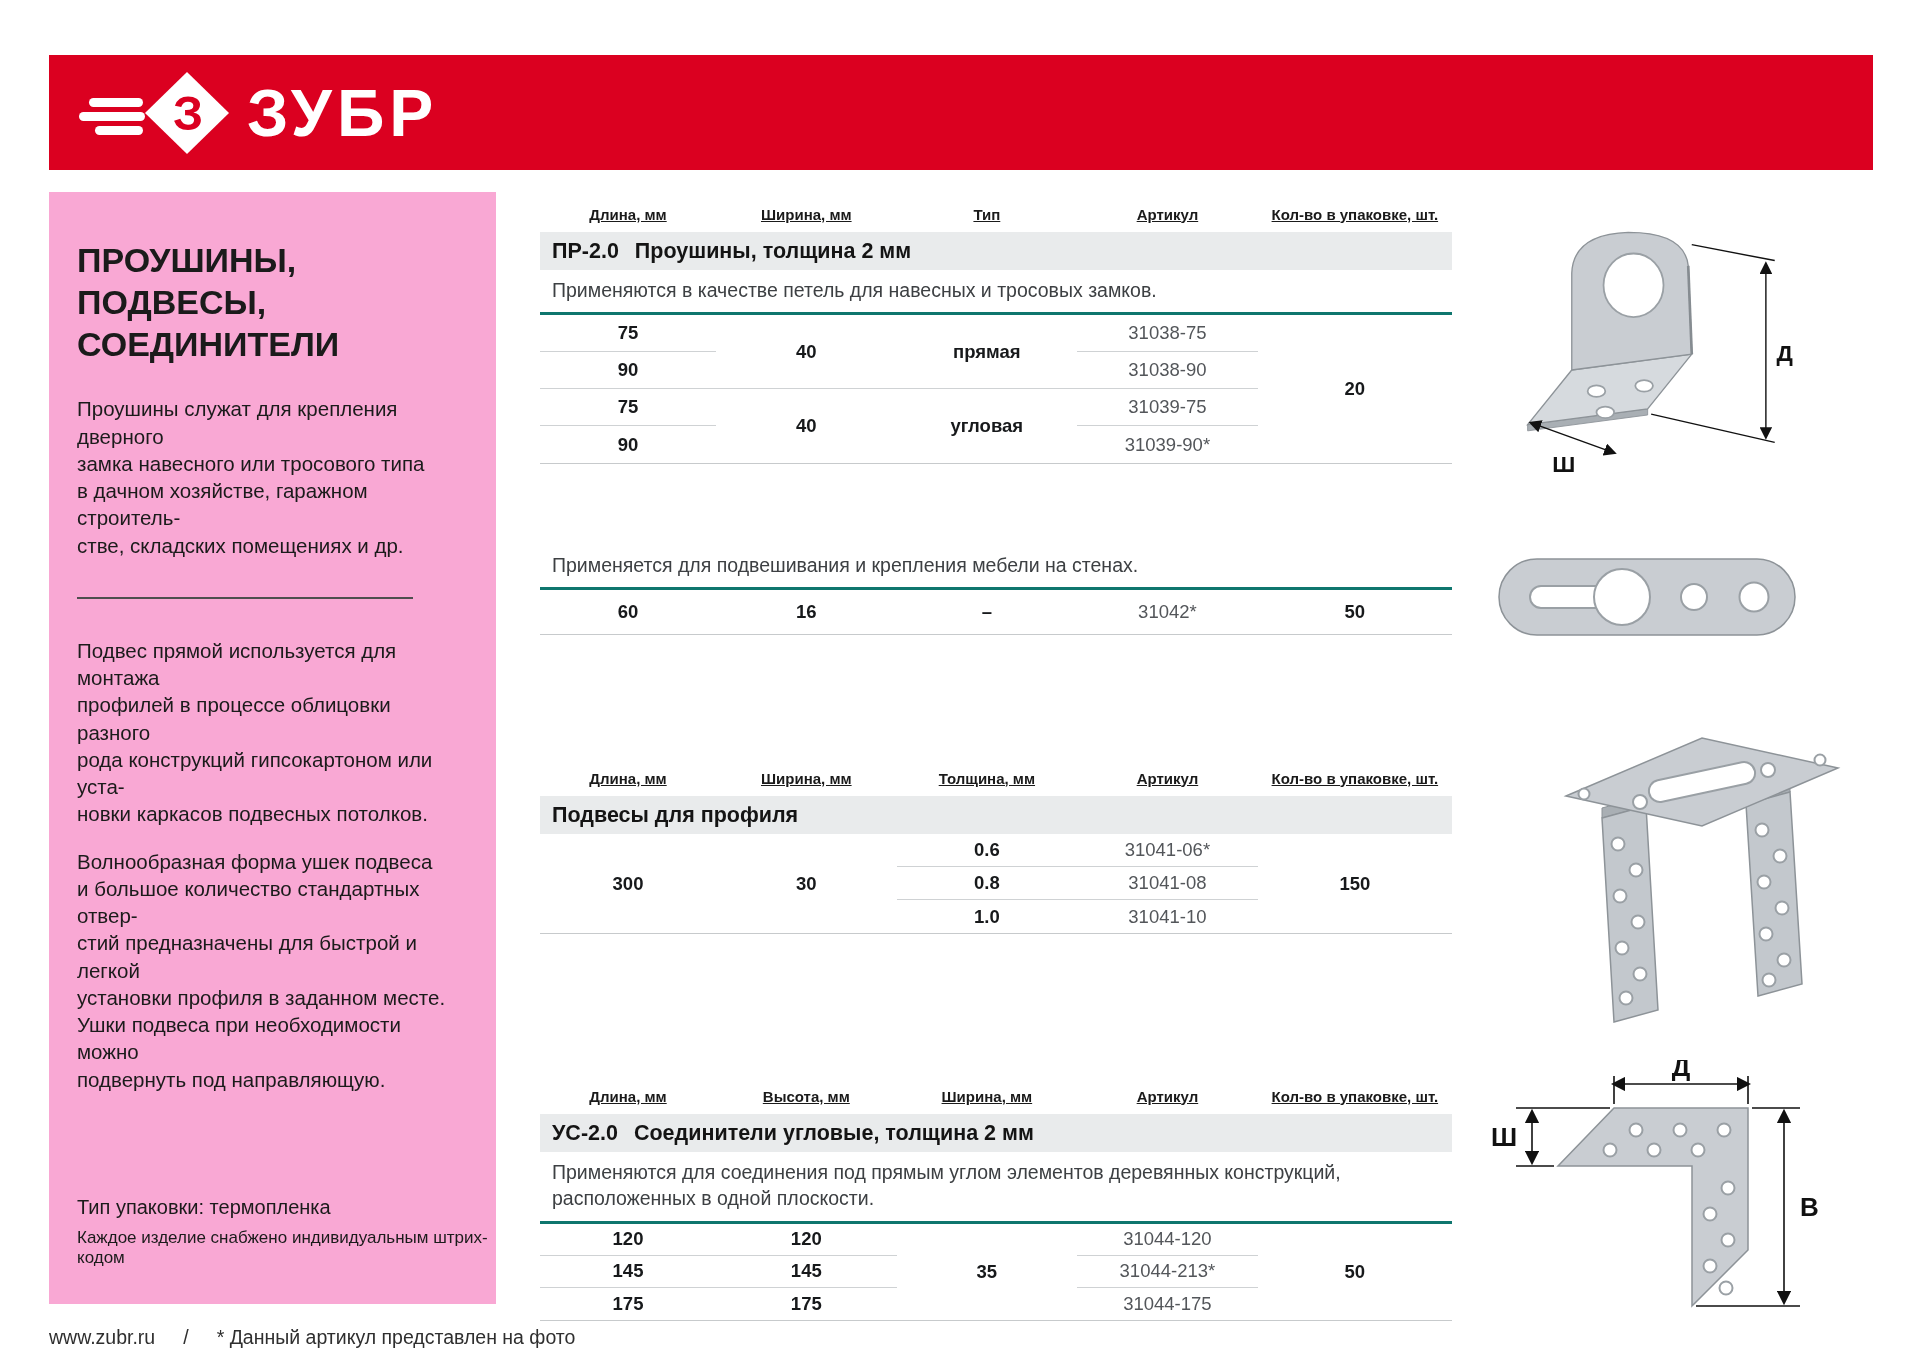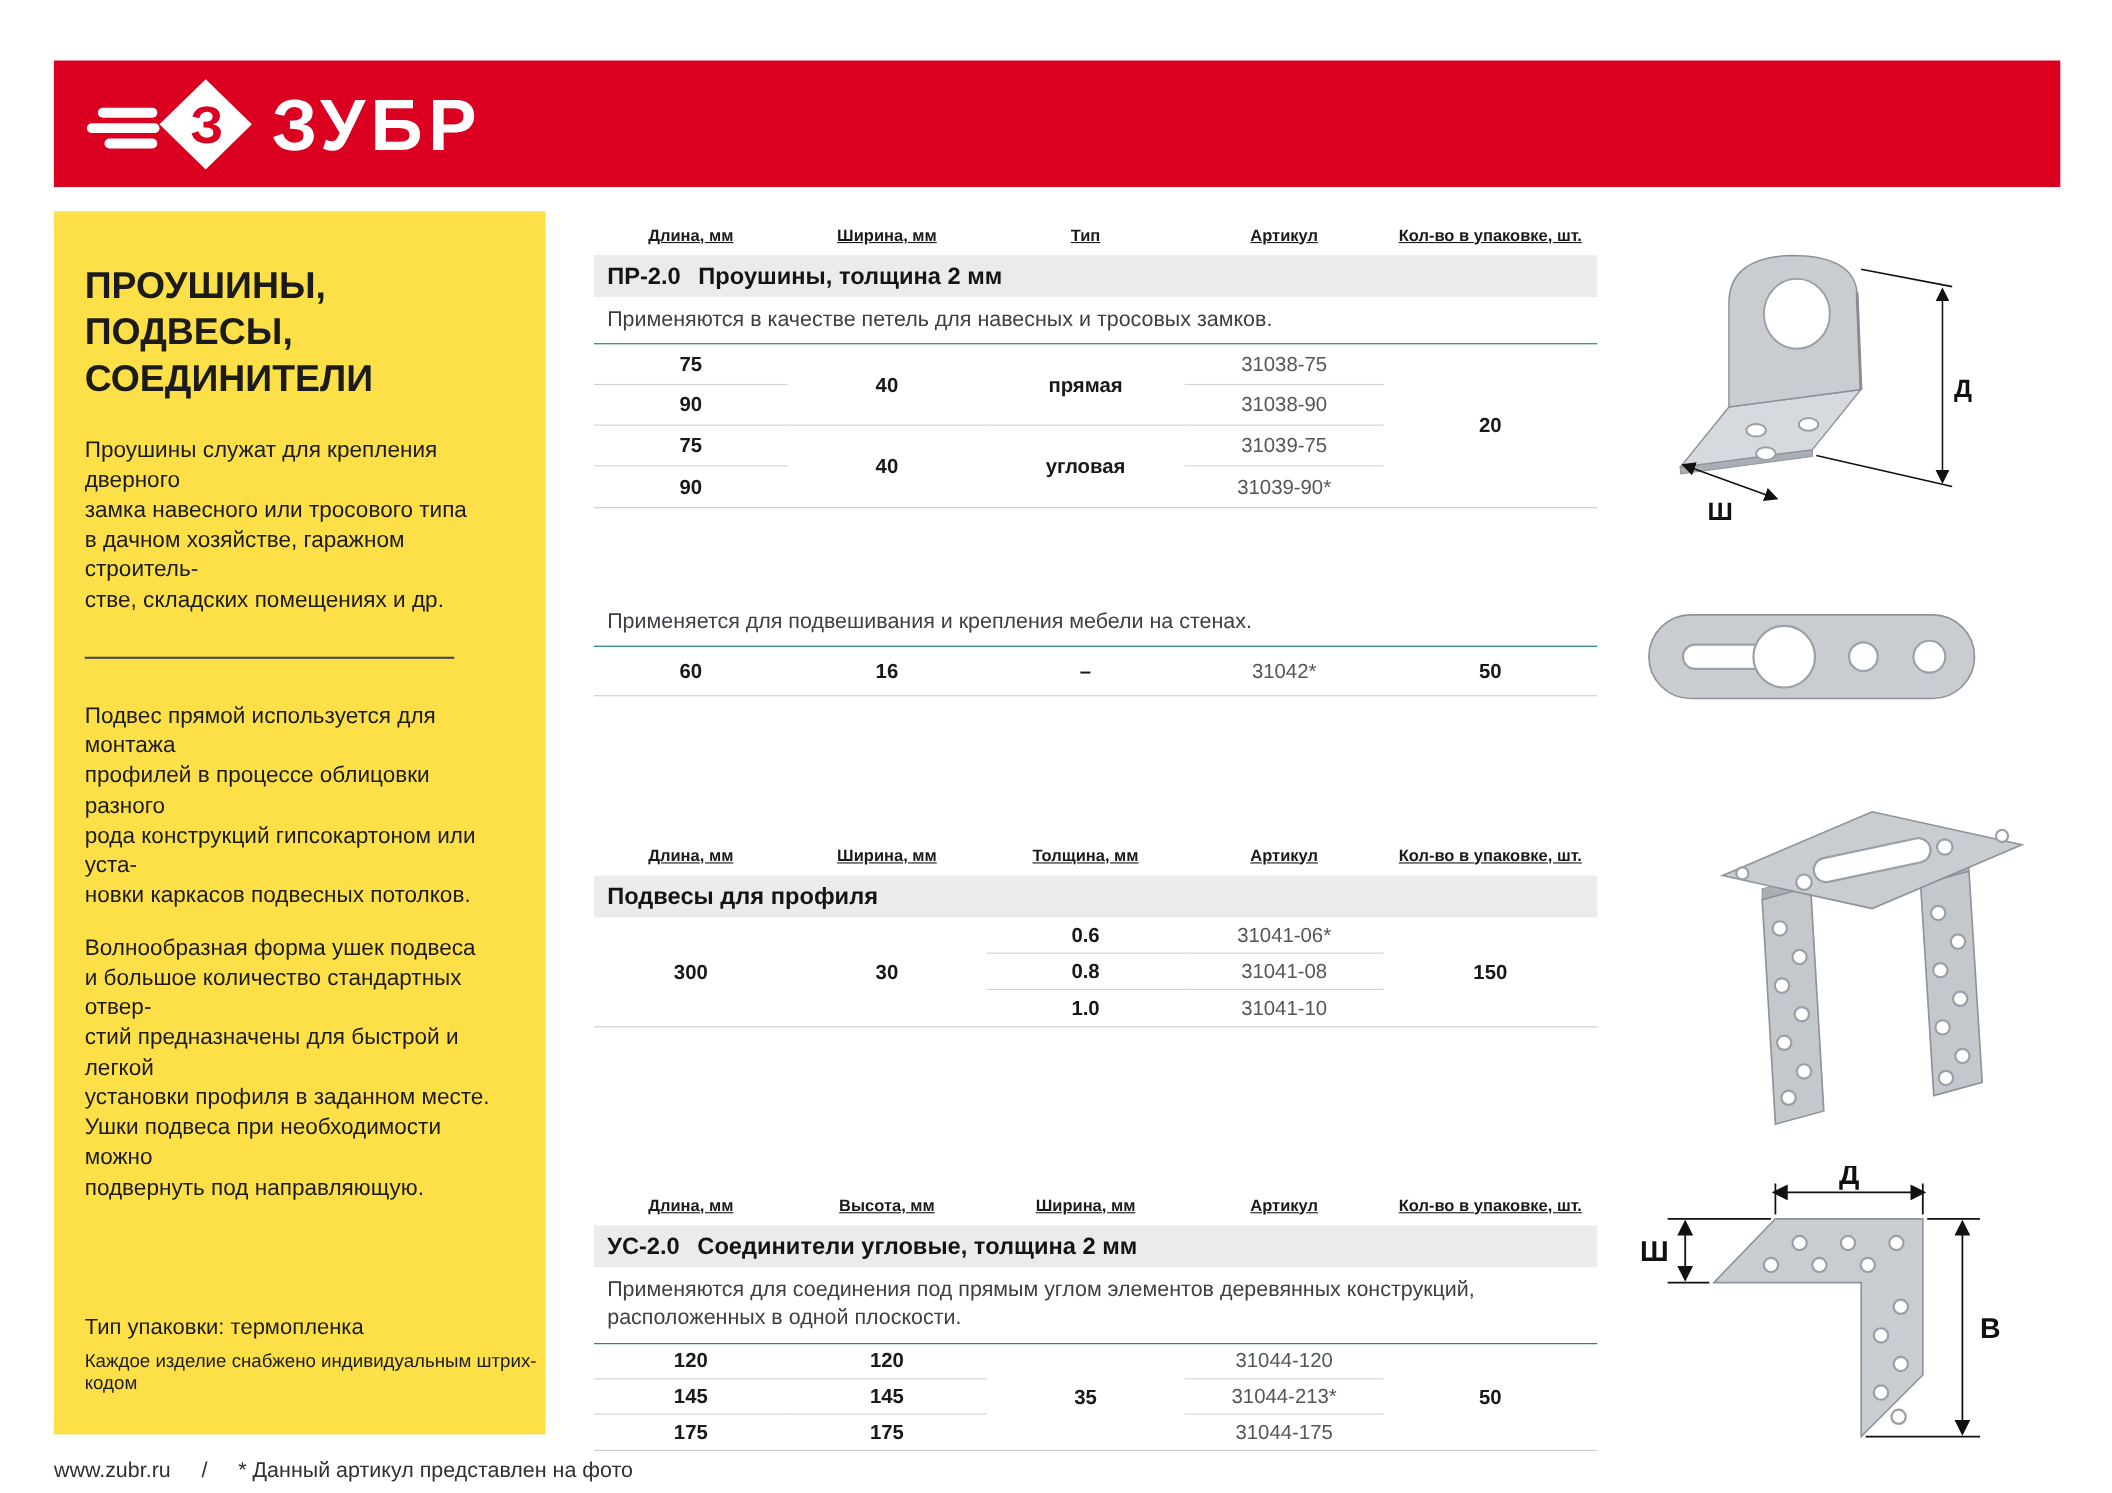--- a/index.html
+++ b/index.html
@@ -9,40 +9,40 @@
           font-family:"Liberation Sans", sans-serif; overflow:hidden; }
 
   
   .banner { position:absolute; left:49px; top:55px; width:1824px; height:115px;
             background:var(--brand-red); display:flex; align-items:center; padding-left:30px; }
   .logo { display:flex; align-items:center; gap:16px; }
   .logo-word { color:#fff; font-size:66px; font-weight:bold; letter-spacing:5px; line-height:1; }
 
   
   .sidebar { position:absolute; left:49px; top:192px; width:447px; height:1112px;
-             background:#fde047; padding:48px 28px 0 28px; color:#1b1b1b; }
+             background:#f9a8d4; padding:48px 28px 0 28px; color:#1b1b1b; }
   .side-title { font-size:34px; font-weight:bold; line-height:1.23; white-space:pre-line; margin:0 0 30px 0; }
   .side-p { font-size:20.5px; line-height:1.33; white-space:pre-line; margin:0; }
   .side-p + .side-p { margin-top:20px; }
   .side-div { border:none; border-top:2px solid #4e4e4e; margin:38px 55px 38px 0; }
   .side-pack { position:absolute; left:28px; bottom:36px; }
   .pack-title { font-size:20px; margin-bottom:9px; }
   .pack-note { font-size:17px; }
 
   
   .tables { position:absolute; left:540px; top:0; width:912px; height:1357px; }
   .tblock { position:absolute; left:0; width:100%; }
   #t1{ top:196px; } #t2{ top:545px; } #t3{ top:760px; } #t4{ top:1078px; }
   .grid5 { display:grid; grid-template-columns:19.3% 19.8% 19.8% 19.8% 21.3%; }
   .thead { height:36px; align-items:center; }
   .th { text-align:center; font-size:15px; font-weight:bold; color:#1a1a1a;text-decoration:underline; }
   .band { background:#e9ebec; height:38px; display:flex; align-items:center;
           padding-left:12px; font-size:21.5px; font-weight:bold; color:#141414; }
   .band-code:not(:empty){ margin-right:16px; }
-  .desc { border-bottom:1px solid #0f766e; padding:7px 20px 9px 12px; font-size:19.5px;
+  .desc { border-bottom:3px solid #0f766e; padding:7px 20px 9px 12px; font-size:19.5px;
           color:#3d4043; line-height:1.35; white-space:pre-line; }
   .tbody { border-bottom:1px solid #c7cacc; align-items:stretch; }
   .tbody .cell { display:flex; align-items:center; justify-content:center; font-size:18.5px; }
   .val { font-weight:bold; color:#17191b; }
   .art { color:#53565a; }
   .bb { border-bottom:1px solid #cfd2d4; }
   #t1 .tbody{ grid-auto-rows:37px; }
   #t2 .tbody{ grid-auto-rows:44px; }
   #t3 .tbody{ grid-auto-rows:33px; }
   #t4 .tbody{ grid-auto-rows:32px; }

